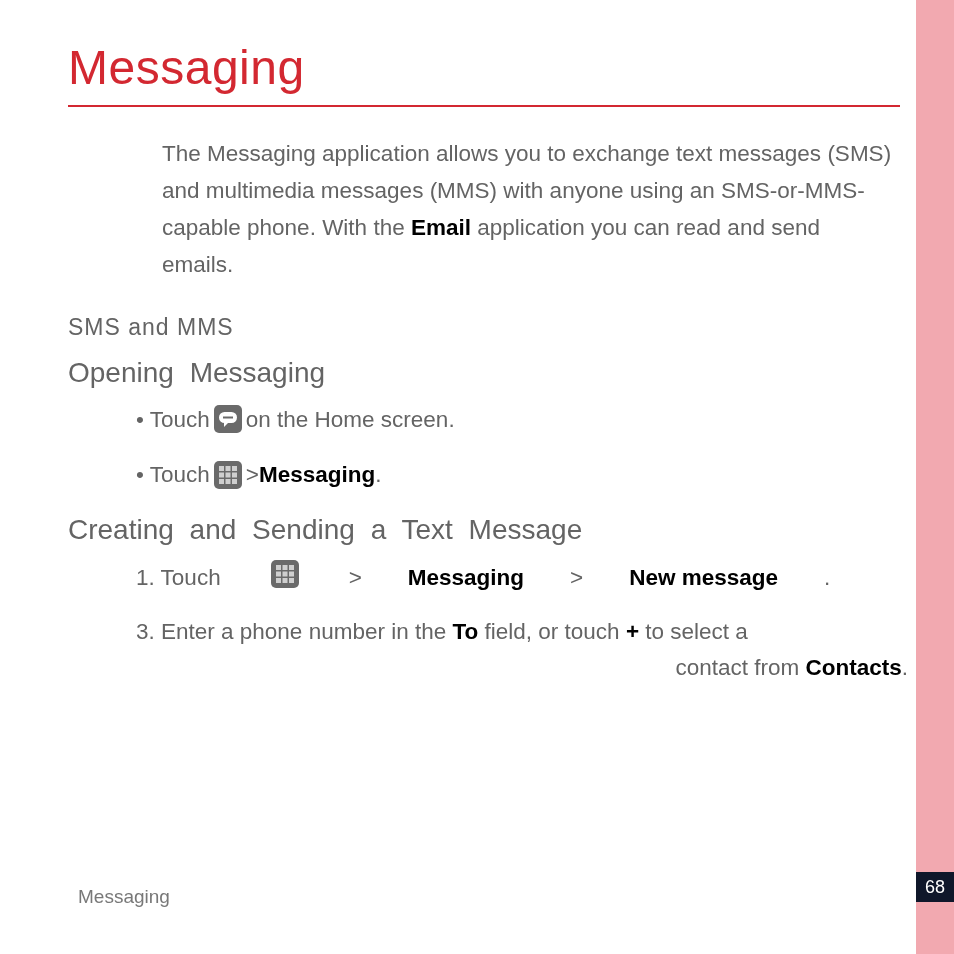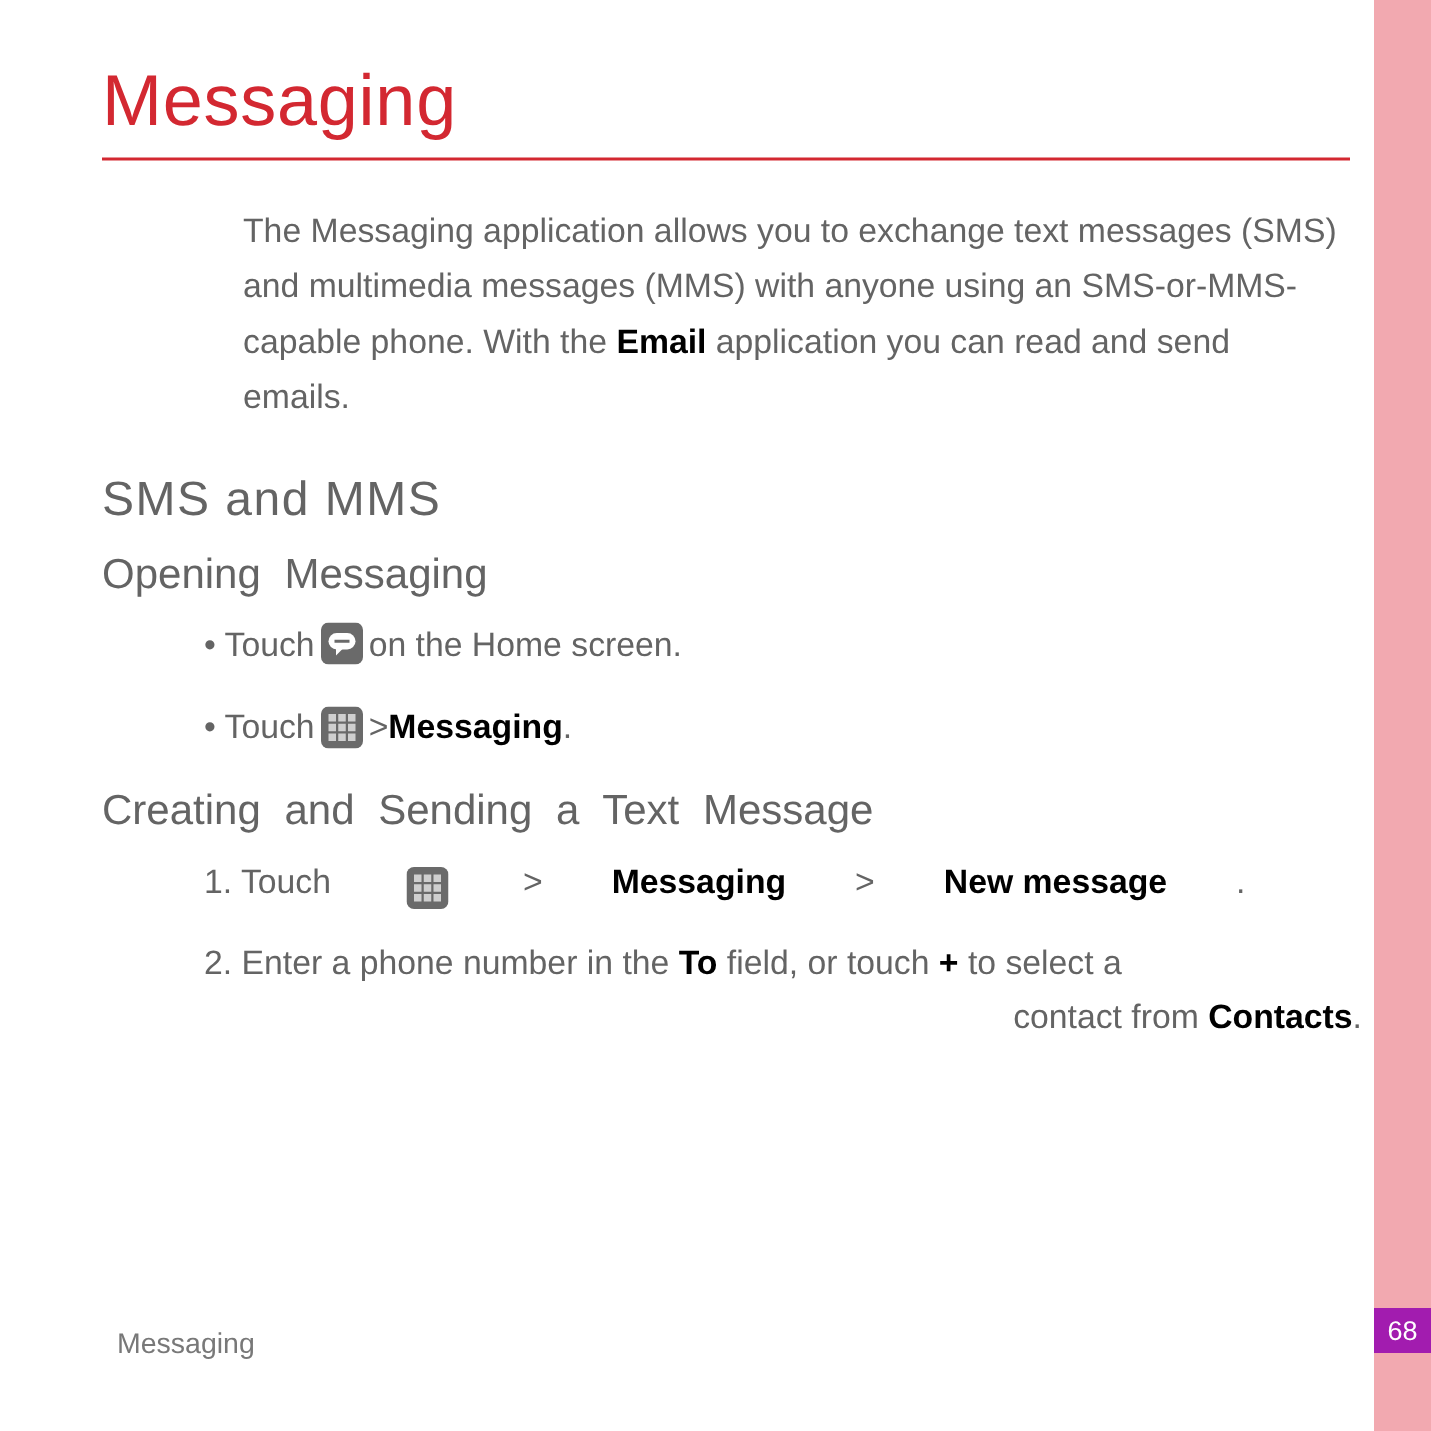--- a/index.html
+++ b/index.html
@@ -1,30 +1,30 @@
 <!DOCTYPE html>
 <html><head>
 <meta charset="utf-8">
 <style>
   * { box-sizing: border-box; margin: 0; padding: 0; }
   html, body { width: 954px; height: 954px; font-family: Arial, Helvetica, sans-serif; background: #fff; color: #646464; }
   .page { position: relative; width: 954px; height: 954px; }
   .sidebar { position: absolute; top: 0; right: 0; width: 38px; height: 954px; background: #f2a9b0; }
-  .page-number { position: absolute; right: 0; bottom: 52px; width: 38px; height: 30px; background: #a21caf; color: #fff; font-size: 18px; display: flex; align-items: center; justify-content: center; font-weight: normal; }
+  .page-number { position: absolute; right: 0; bottom: 52px; width: 38px; height: 30px; background: #0f172a; color: #fff; font-size: 18px; display: flex; align-items: center; justify-content: center; font-weight: normal; }
   .content { position: absolute; left: 68px; top: 40px; width: 840px; }
   h1.chapter-title { color: #d32831; font-size: 48px; font-weight: normal; padding-bottom: 10px; letter-spacing: 0.5px; }
   .title-rule { border: none; border-top: 2px solid #d32831; width: 832px; margin-bottom: 28px; }
   .intro { margin-left: 94px; font-size: 22.5px; line-height: 1.65; width: 730px; }
   .intro .bold { font-weight: bold; }
-  h2.section { font-size: 32px; font-weight: normal; color: #646464; margin-top: 30px; margin-bottom: 16px; letter-spacing: 1px; }
+  h2.section { font-size: 23px; font-weight: normal; color: #646464; margin-top: 30px; margin-bottom: 16px; letter-spacing: 1px; }
   h3.subsection { font-size: 28px; font-weight: normal; color: #646464; margin-top: 8px; margin-bottom: 14px; word-spacing: 8px; }
   ul.bullets, ol.steps { list-style: none; margin-left: 68px; }
   ul.bullets li { font-size: 22.5px; line-height: 1.5; margin-bottom: 22px; display: flex; align-items: center; flex-wrap: wrap; }
   ol.steps li { font-size: 22.5px; line-height: 1.6; margin-bottom: 18px; }
-  .step-line { display: flex; align-items: flex-end; flex-wrap: wrap; gap: 46px; }
+  .step-line { display: flex; align-items: flex-start; flex-wrap: wrap; gap: 46px; }
   .step-continue { margin-left: 30px; text-align: right; }
   .bold { font-weight: bold; color: #000000; }
   .note { font-size: 20.5px; line-height: 1.55; margin-left: 30px; margin-top: 10px; color: #646464; }
   .icon { display: inline-flex; width: 28px; height: 28px; margin: 0 4px; vertical-align: middle; align-items: center; justify-content: center; }
   .footer { position: absolute; left: 78px; bottom: 46px; font-size: 19px; color: #787878; }
 </style>
 </head>
 <body>
 
 <div class="page">
@@ -100,21 +100,21 @@
           </span>
           <span> &gt; </span>
           <span class="bold">Messaging</span>
           <span> &gt; </span>
           <span class="bold">New message</span>
             <span>.</span>
         </div>
       </li>
       <li>
         <div>
-          <span>2. Enter a phone number in the </span><span class="bold">To</span><span> field, or touch </span><span class="bold">+</span><span> to select a</span>
+          <span>3. Enter a phone number in the </span><span class="bold">To</span><span> field, or touch </span><span class="bold">+</span><span> to select a</span>
         </div>
         <div class="step-continue">
           <span>contact from </span><span class="bold">Contacts</span><span>.</span>
         </div>
       </li>
     </ol>
   </div>
 
   <div class="footer">Messaging</div>
 </div>

